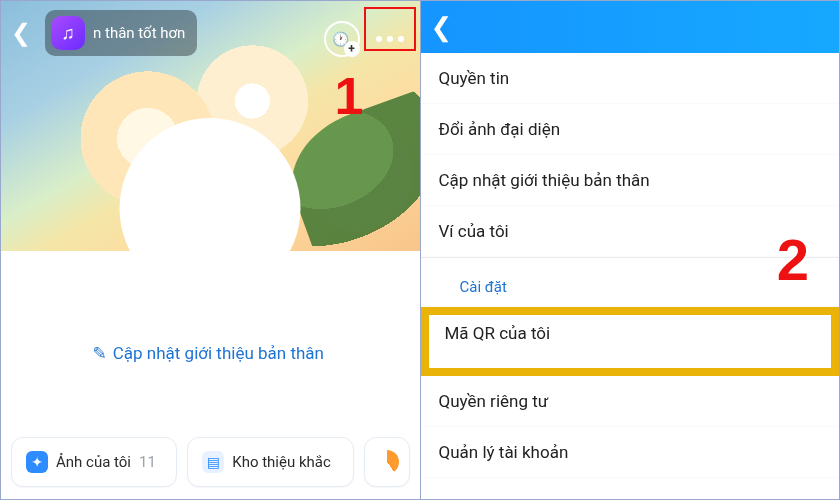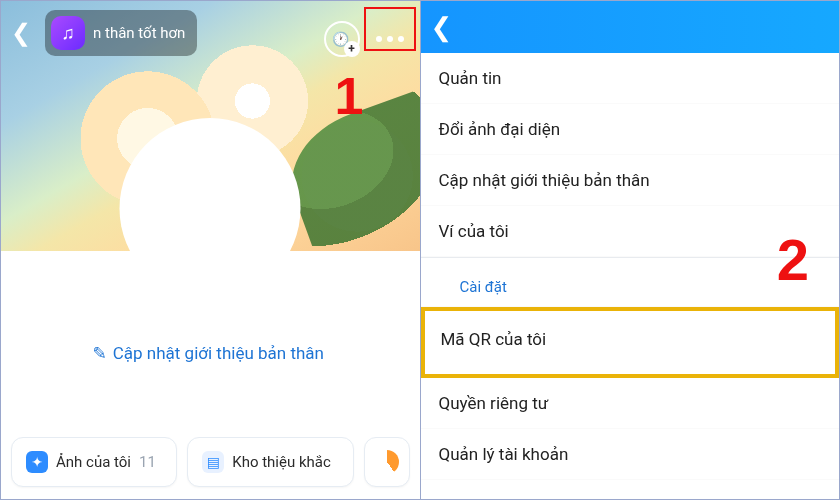--- a/index.html
+++ b/index.html
@@ -46,21 +46,21 @@
   .step1{position:absolute;top:65px;right:56px;color:#e11;font-size:52px;font-weight:800;font-family:Arial;}
 
   
   .r-header{height:52px;background:linear-gradient(90deg,#1595ff,#16a8ff);display:flex;align-items:center;padding:0 10px;}
   .r-back{color:#fff;font-size:26px;width:30px;}
   .r-blur{width:120px;height:22px;background:rgba(255,255,255,.0);filter:blur(1px);}
   .list{padding:0;}
   .row{padding:15px 18px;font-size:17px;color:#222;border-bottom:1px solid rgba(0,0,0,.02);}
   .row.section{color:#1e74d4;font-size:15px;padding-top:20px;padding-bottom:10px;padding-left:39px;}
   .divider{height:1px;background:#e8ebef;margin:0;}
-  .qr-highlight{border:4px solid #eab308;padding:18px 16px 25px;}
+  .qr-highlight{border:8px solid #eab308;padding:8px 16px 25px;}
   .step2{position:absolute;top:225px;right:30px;color:#e11;font-size:58px;font-weight:800;font-family:Arial;}
 </style>
 </head>
 <body>
 
 <div class="stage">
 
   <div class="phone left">
     <div class="cover">
       <div class="leaf"></div>
@@ -102,21 +102,21 @@
     </div>
     <div class="step1">1</div>
   </div>
 
   <div class="phone">
     <div class="r-header">
       <div class="r-back">❮</div>
       <div class="r-blur"></div>
     </div>
     <div class="list">
-      <div class="row">Quản tin</div>
+      <div class="row">Quyền tin</div>
       <div class="row">Đổi ảnh đại diện</div>
       <div class="row">Cập nhật giới thiệu bản thân</div>
       <div class="row">Ví của tôi</div>
       <div class="divider"></div>
       <div class="row section">Cài đặt</div>
       <div class="row qr-highlight">Mã QR của tôi</div>
       <div class="row">Quyền riêng tư</div>
       <div class="row">Quản lý tài khoản</div>
     </div>
     <div class="step2">2</div>

